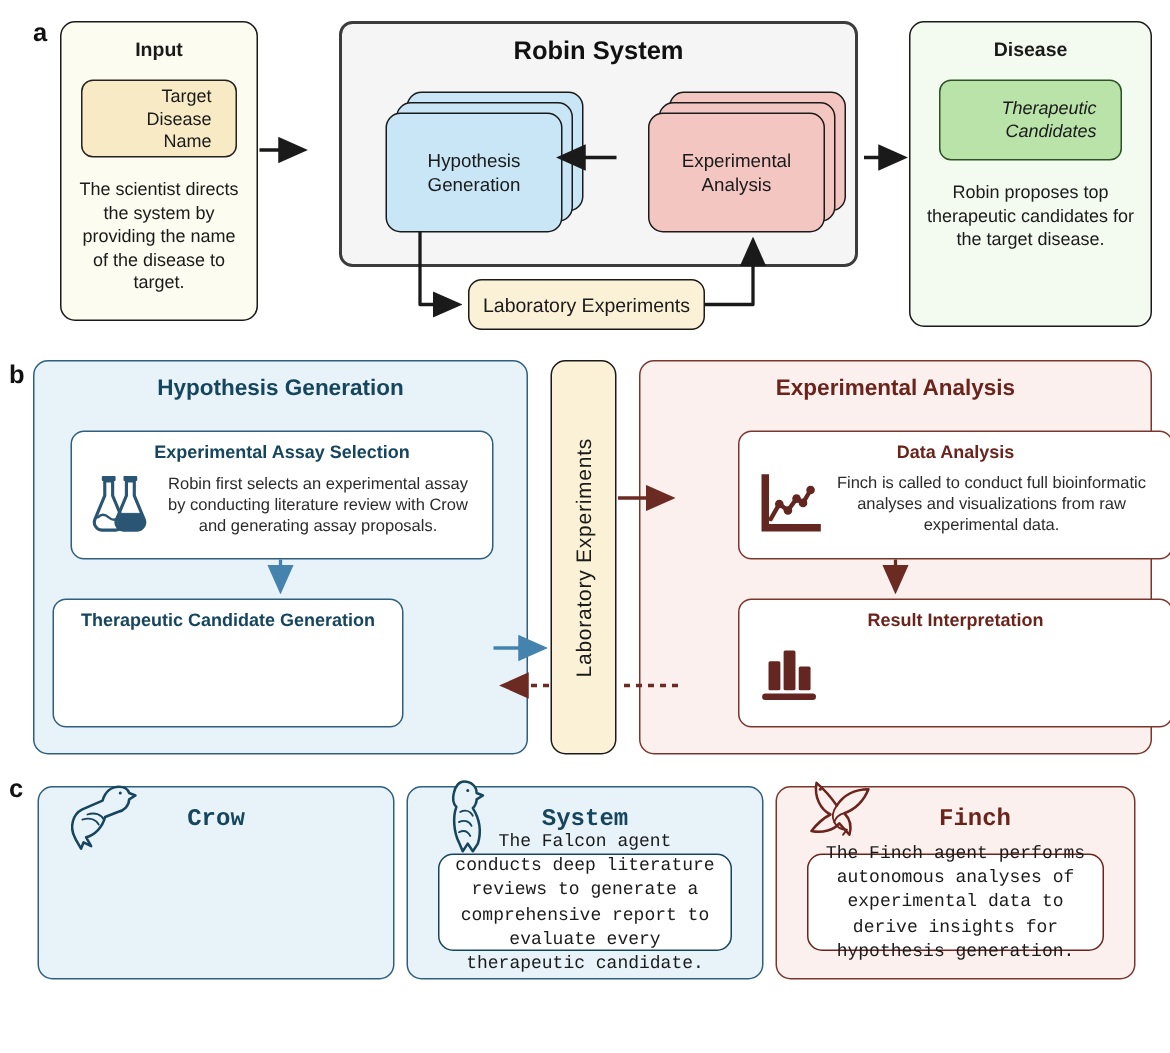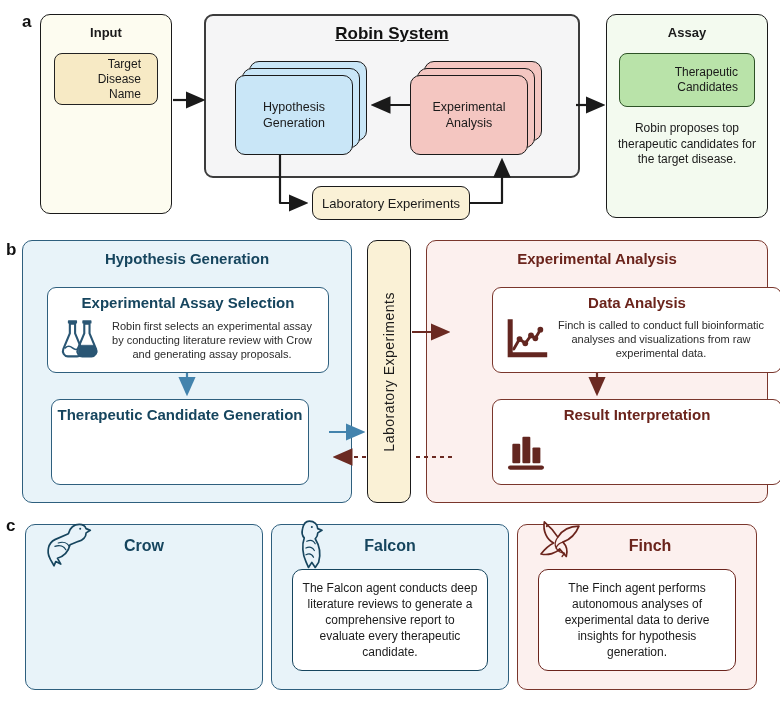--- a/index.html
+++ b/index.html
@@ -40,32 +40,32 @@
 
   
   .hyp-panel{background:var(--light-blue);border:1.6px solid var(--navy);}
   .exp-panel{background:var(--light-pink);border:1.6px solid var(--maroon);}
   .panel-title{margin-top:9px;text-align:center;font-weight:bold;font-size:15px;}
   .hyp-panel .panel-title{color:var(--navy-text);}
   .exp-panel .panel-title{color:var(--maroon-text);}
   .step-box{position:absolute;background:#fff;border-radius:9px;padding-top:6px;}
   .hyp-panel .step-box{border:1.4px solid var(--navy);}
   .exp-panel .step-box{border:1.4px solid var(--maroon);margin-left:39px;}
-  .step-title{text-align:center;font-weight:bold;font-size:15px;}
+  .step-title{text-align:center;font-weight:bold;font-size:12px;}
   .hyp-panel .step-title{color:var(--navy-text);}
   .exp-panel .step-title{color:var(--maroon-text);}
   .step-row{display:flex;align-items:center;padding:3px 10px 0 10px;}
   .step-icon{flex:none;width:46px;display:flex;justify-content:center;}
   .step-text{flex:1;font-size:11px;line-height:1.3;text-align:center;color:#2b2b2b;padding-left:2px;}
   .lab-vert{position:absolute;background:var(--lab-tan);border:1.6px solid var(--black);border-radius:10px;
             display:flex;align-items:center;justify-content:center;}
   .lab-vert span{writing-mode:vertical-rl;transform:rotate(180deg);font-size:14px;color:#1a1a1a;letter-spacing:.5px;}
 
   
-  .agent-panel{position:absolute;border-radius:10px;width:238px;height:166px;}
+  .agent-panel{position:absolute;border-radius:10px;width:238px;height:129px;font-family:Liberation Mono, monospace;}
   .agent-blue{background:var(--light-blue);border:1.6px solid var(--navy);}
   .agent-red{background:var(--light-pink);border:1.6px solid var(--maroon);}
   .agent-title{margin-top:12px;text-align:center;font-weight:bold;font-size:16px;}
   .agent-blue .agent-title{color:var(--navy-text);}
   .agent-red .agent-title{color:var(--maroon-text);padding-left:26px;}
   .agent-bird{position:absolute;left:12px;top:-9px;width:54px;height:54px;}
   .agent-desc{position:absolute;left:20px;top:44px;right:20px;bottom:18px;background:#fff;border-radius:10px;
               display:flex;align-items:center;justify-content:center;text-align:center;
               font-size:12px;line-height:1.35;padding:6px 8px;color:#1a1a1a;}
   .agent-blue .agent-desc{border:1.5px solid var(--navy-text);}
@@ -76,41 +76,42 @@
 </head>
 <body>
 
 <div class="sect-label" style="left:22px;top:12px;">a</div>
 <div class="sect-label" style="left:6px;top:240px;">b</div>
 <div class="sect-label" style="left:6px;top:516px;">c</div>
 
 <div class="panel io-panel" style="left:40px;top:14px;width:132px;height:200px;background:var(--cream);">
   <div class="io-title">Input</div>
   <div class="io-chip" style="width:104px;height:52px;background:var(--tan);border:1.3px solid #222;">Target Disease Name</div>
-</div>
-
-<div class="robin-panel abs" style="left:204px;top:14px;width:376px;height:164px;text-decoration:underline;">
+  <div class="io-desc">The scientist directs the system by providing the name of the disease to target.</div>
+</div>
+
+<div class="robin-panel abs" style="left:226px;top:14px;width:346px;height:164px;">
   <div class="robin-title">Robin System</div>
   <div class="stack blue" style="left:29px;top:45px;width:132px;height:94px;">
     <div class="card g2"></div>
     <div class="card g1"></div>
     <div class="card main">Hypothesis Generation</div>
   </div>
   <div class="stack pink" style="left:204px;top:45px;width:132px;height:94px;">
     <div class="card g2"></div>
     <div class="card g1"></div>
     <div class="card main">Experimental Analysis</div>
   </div>
 </div>
 
 <div class="lab-box" style="left:312px;top:186px;width:158px;height:34px;">Laboratory Experiments</div>
 
 <div class="panel io-panel" style="left:606px;top:14px;width:162px;height:204px;background:var(--light-green);">
-  <div class="io-title">Assay</div>
-  <div class="io-chip" style="width:136px;height:54px;background:var(--green);border:1.4px solid #2d5226;">Therapeutic Candidates</div>
+  <div class="io-title">Disease</div>
+  <div class="io-chip" style="width:122px;height:54px;background:var(--green);border:1.4px solid #2d5226;font-style:italic;">Therapeutic Candidates</div>
   <div class="io-desc">Robin proposes top therapeutic candidates for the target disease.</div>
 </div>
 
 <div class="panel hyp-panel" style="left:22px;top:240px;width:330px;height:263px;">
   <div class="panel-title">Hypothesis Generation</div>
 
   <div class="step-box" style="left:24px;top:46px;width:282px;height:86px;">
     <div class="step-title">Experimental Assay Selection</div>
     <div class="step-row">
       <span class="step-icon">
@@ -120,21 +121,21 @@
           <path d="M8 48 q5 -5 11 0 t9 0" stroke-width="2.4"></path>
           <rect x="34" y="6" width="14" height="5" fill="#2a5674" stroke="none" rx="1"></rect>
           <path d="M37 11 V26 L27 50 a8 8 0 0 0 7 11 h14 a8 8 0 0 0 7 -11 L45 26 V11 Z"></path>
           <path d="M30 44 h22 l4 8 a8 8 0 0 1 -7 9 h-14 a8 8 0 0 1 -7 -9 Z" fill="#2a5674" stroke="#2a5674" stroke-width="1"></path>
         </svg>
       </span>
       <span class="step-text">Robin first selects an experimental assay by conducting literature review with Crow and generating assay proposals.</span>
     </div>
   </div>
 
-  <div class="step-box" style="left:28px;top:158px;width:258px;height:86px;">
+  <div class="step-box" style="left:12px;top:158px;width:234px;height:86px;">
     <div class="step-title">Therapeutic Candidate Generation</div>
   </div>
 </div>
 
 <div class="lab-vert" style="left:367px;top:240px;width:44px;height:263px;">
   <span>Laboratory Experiments</span>
 </div>
 
 <div class="panel exp-panel" style="left:426px;top:240px;width:342px;height:263px;">
   <div class="panel-title">Experimental Analysis</div>
@@ -184,21 +185,21 @@
 </div>
 
 <div class="agent-panel agent-blue" style="left:271px;top:524px;">
   <span class="agent-bird">
     <svg viewBox="0 0 64 64" fill="#e8f3f9" stroke="#16455e" stroke-width="2" stroke-linejoin="round" stroke-linecap="round">
       <path d="M30 6 C36 6 40 10 40 15 L45 17 L40 20 C40 23 39 25 37 27 C42 35 44 45 41 55 L37 61 L33 55 L29 61 L26 54 C22 46 21 34 24 26 C21 23 21 19 22 15 C23 10 26 6 30 6 Z"></path>
       <path d="M27 30 C31 28 35 29 37 33 M26 38 C30 36 34 37 36 41 M26 46 C30 44 33 45 35 49" fill="none" stroke-width="1.4"></path>
       <circle cx="33" cy="13" r="1.2" fill="#16455e" stroke="none"></circle>
     </svg>
   </span>
-  <div class="agent-title">Falcon</div>
+  <div class="agent-title">System</div>
   <div class="agent-desc">The Falcon agent conducts deep literature reviews to generate a comprehensive report to evaluate every therapeutic candidate.</div>
 </div>
 
 <div class="agent-panel agent-red" style="left:517px;top:524px;width:240px;">
   <span class="agent-bird">
     <svg viewBox="0 0 64 64" fill="#fcf0ee" stroke="#6b241c" stroke-width="2" stroke-linejoin="round" stroke-linecap="round">
       <path d="M28 32 C20 28 15 18 17 7 C24 13 29 19 33 25 C38 17 47 12 58 12 C54 22 47 28 39 31 C43 35 45 41 43 48 L35 39 C31 44 22 47 13 45 C17 40 22 35 28 32 Z"></path>
       <path d="M33 25 C30 29 29 34 31 38 M39 31 C35 32 32 35 31 38" fill="none" stroke-width="1.4"></path>
       <path d="M31 38 C33 42 37 44 41 44 L38 48" fill="none" stroke-width="1.6"></path>
       <circle cx="20" cy="12" r="1.2" fill="#6b241c" stroke="none"></circle>

